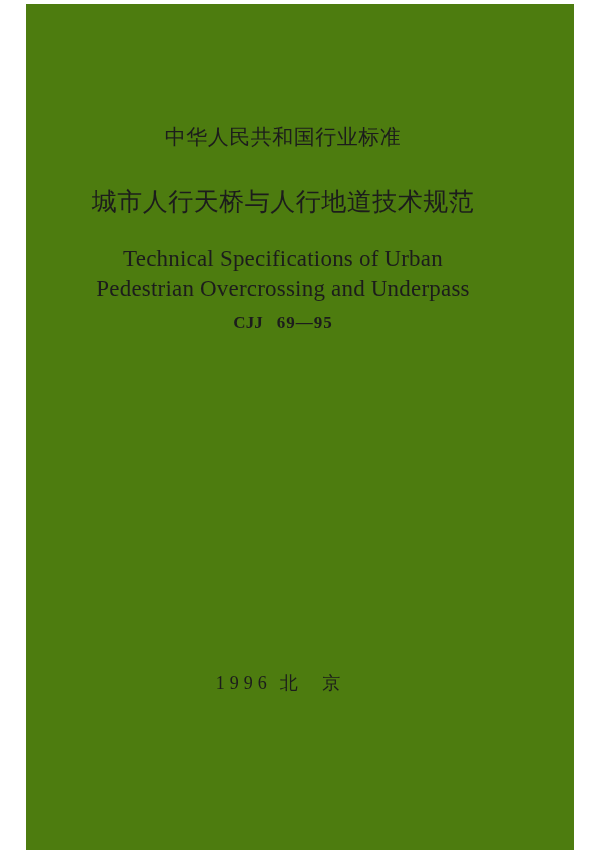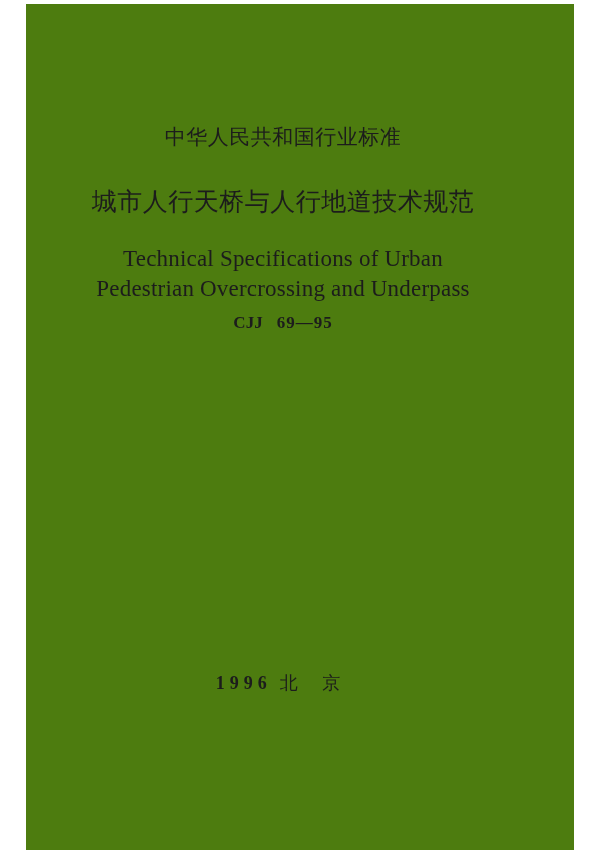--- a/index.html
+++ b/index.html
@@ -64,21 +64,20 @@
     top: 670px;
     left: 0;
     width: 100%;
     transform: translateX(-17px);
     text-align: center;
     font-size: 18px;
     line-height: 1;
   }
   .publication .pub-year {
     letter-spacing: 5px;
-    font-weight: bold;
   }
   .publication .pub-city {
     margin-left: 8px;
     letter-spacing: 10px;
   }
 </style>
 </head>
 <body>
 
 <div class="page">

